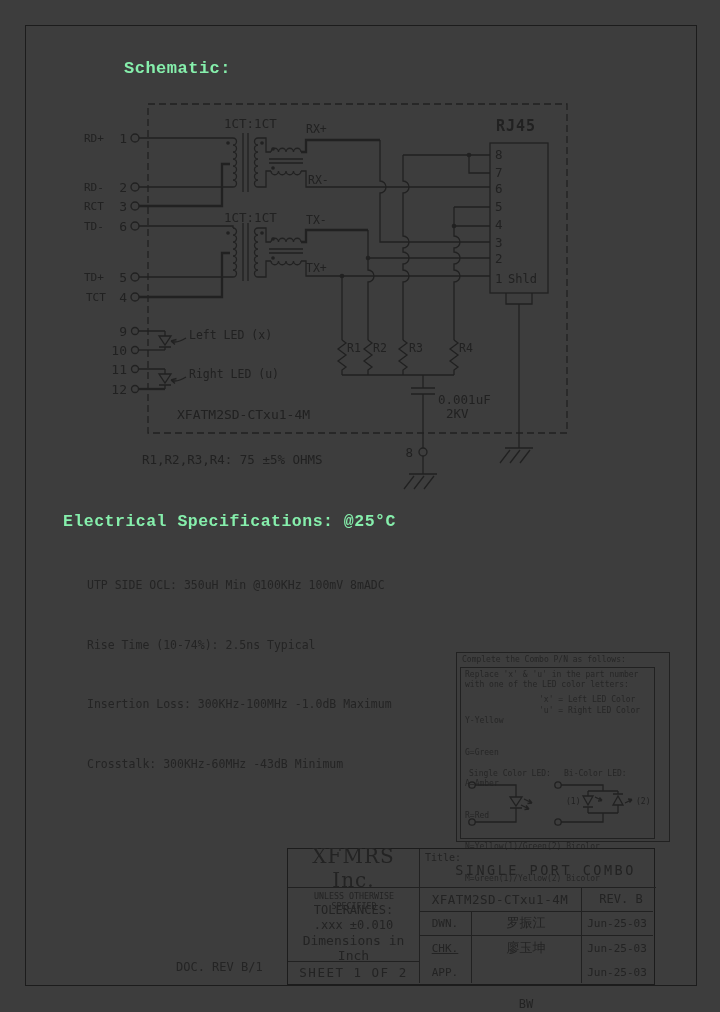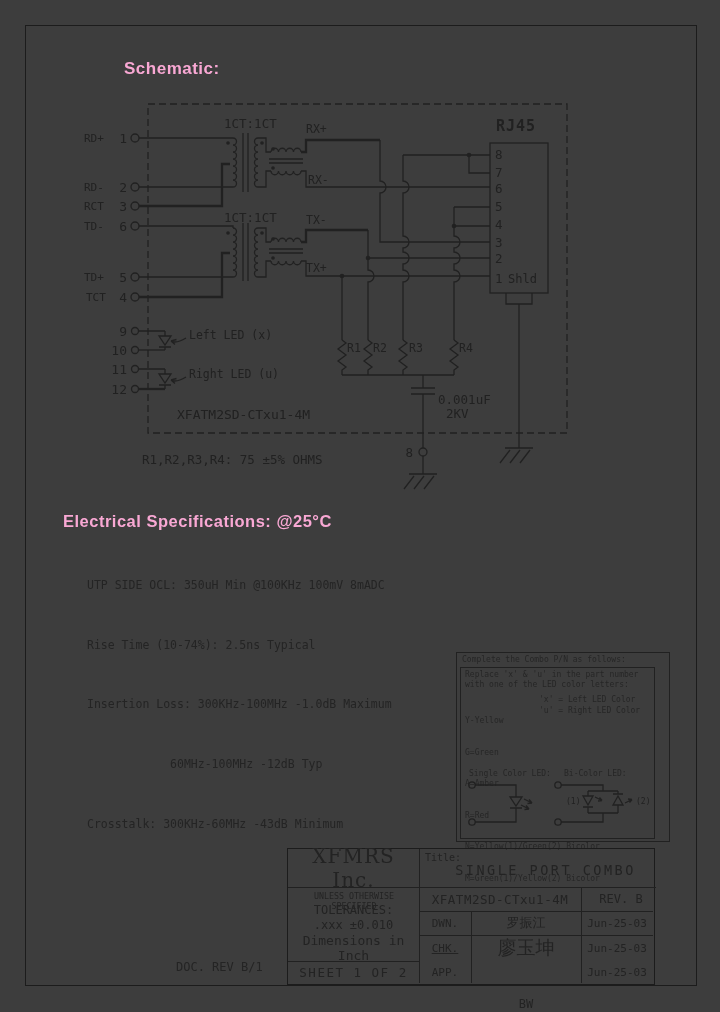--- a/index.html
+++ b/index.html
@@ -3,42 +3,41 @@
 <meta charset="utf-8">
 <style>
   html,body{margin:0;padding:0;background:#3d3d3d;width:720px;height:1012px;overflow:hidden;}
   body{position:relative;font-family:"DejaVu Sans Mono",monospace;color:#212121;}
   .abs{position:absolute;}
   svg{position:absolute;left:0;top:0;pointer-events:none;}
   svg path,svg rect,svg line,svg circle.o{stroke:#212121;stroke-width:1.3;fill:none;}
   svg .thk{stroke-width:2.3;}
   svg .dot{fill:#212121;stroke:none;}
   svg text{fill:#212121;font-family:"DejaVu Sans Mono",monospace;}
-  .serifhead{font-family:Liberation Sans, sans-serif;font-weight:bold;font-size:17px;letter-spacing:.5px;color:#f9a8d4;}
+  .serifhead{font-family:Liberation Mono, monospace;font-weight:bold;font-size:17px;letter-spacing:.5px;color:#86efac;}
   .specs{font-size:11.5px;line-height:19.9px;white-space:pre;color:#242424;}
   .cad{color:#242424;}
   .bx{border:1.2px solid #212121;}
   .tbline{position:absolute;background:#212121;}
   .cell{position:absolute;color:#232323;}
   .ctr{display:flex;align-items:center;justify-content:center;text-align:center;}
   .combo{font-size:8px;line-height:10.5px;color:#262626;white-space:pre;}
 </style>
 </head>
 <body>
 
 <div class="abs" style="left:25px;top:25px;width:670px;height:959px;border:1.4px solid #1c1c1c;"></div>
 
 <div class="abs serifhead" style="left:124px;top:59px;">Schematic:</div>
 <div class="abs serifhead" style="left:63px;top:512px;font-size:16.5px;">Electrical  Specifications: @25°C</div>
 
 <div class="abs specs" style="left:87px;top:536px;">
   <div>UTP SIDE OCL: 350uH Min @100KHz 100mV 8mADC</div>
   <div>Rise Time (10-74%): 2.5ns Typical</div>
   <div>Insertion Loss: 300KHz-100MHz -1.0dB Maximum</div>
-  <div>            60MHz-100MHz -12dB Typ</div>
   <div>Crosstalk: 300KHz-60MHz -43dB Minimum</div>
   
   
   
   
 </div>
 
 <div class="abs bx" style="left:456px;top:652px;width:212px;height:188px;">
   <div class="abs combo" style="left:5px;top:2px;">Complete the Combo P/N as follows:</div>
   <div class="abs bx" style="left:3px;top:14px;width:193px;height:170px;">
@@ -80,21 +79,21 @@
   <div class="cell ctr" style="left:0;top:112px;width:131px;height:22px;font-size:12.5px;letter-spacing:1.5px;">SHEET 1 OF 2</div>
 
   <div class="cell ctr" style="left:131px;top:38px;width:162px;height:24px;font-size:12.5px;letter-spacing:.5px;">XFATM2SD-CTxu1-4M</div>
   <div class="cell ctr" style="left:293px;top:38px;width:80px;height:24px;font-size:12px;">REV. B</div>
 
   <div class="cell ctr" style="left:131px;top:62px;width:52px;height:24px;font-size:11px;">DWN.</div>
   <div class="cell ctr" style="left:183px;top:62px;width:110px;height:24px;font-size:13px;font-family:'Liberation Sans',sans-serif;">罗振江</div>
   <div class="cell ctr" style="left:293px;top:62px;width:72px;height:24px;font-size:11px;">Jun-25-03</div>
 
   <div class="cell ctr" style="left:131px;top:86px;width:52px;height:26px;font-size:11px;text-decoration:underline;">CHK.</div>
-  <div class="cell ctr" style="left:183px;top:86px;width:110px;height:26px;font-size:19px;font-family:'Liberation Sans',sans-serif;">廖玉坤</div>
+  <div class="cell ctr" style="left:183px;top:86px;width:110px;height:26px;font-size:13px;font-family:'Liberation Sans',sans-serif;">廖玉坤</div>
   <div class="cell ctr" style="left:293px;top:86px;width:72px;height:26px;font-size:11px;">Jun-25-03</div>
 
   <div class="cell ctr" style="left:131px;top:112px;width:52px;height:22px;font-size:11px;">APP.</div>
   <div class="cell ctr" style="left:183px;top:112px;width:110px;height:22px;font-size:12px;margin-top:32px;">BW</div>
   <div class="cell ctr" style="left:293px;top:112px;width:72px;height:22px;font-size:11px;">Jun-25-03</div>
 </div>
 
 <div class="abs cad" style="left:176px;top:960px;font-size:12px;">DOC. REV B/1</div>
 
 <svg width="720" height="1012" viewBox="0 0 720 1012">

